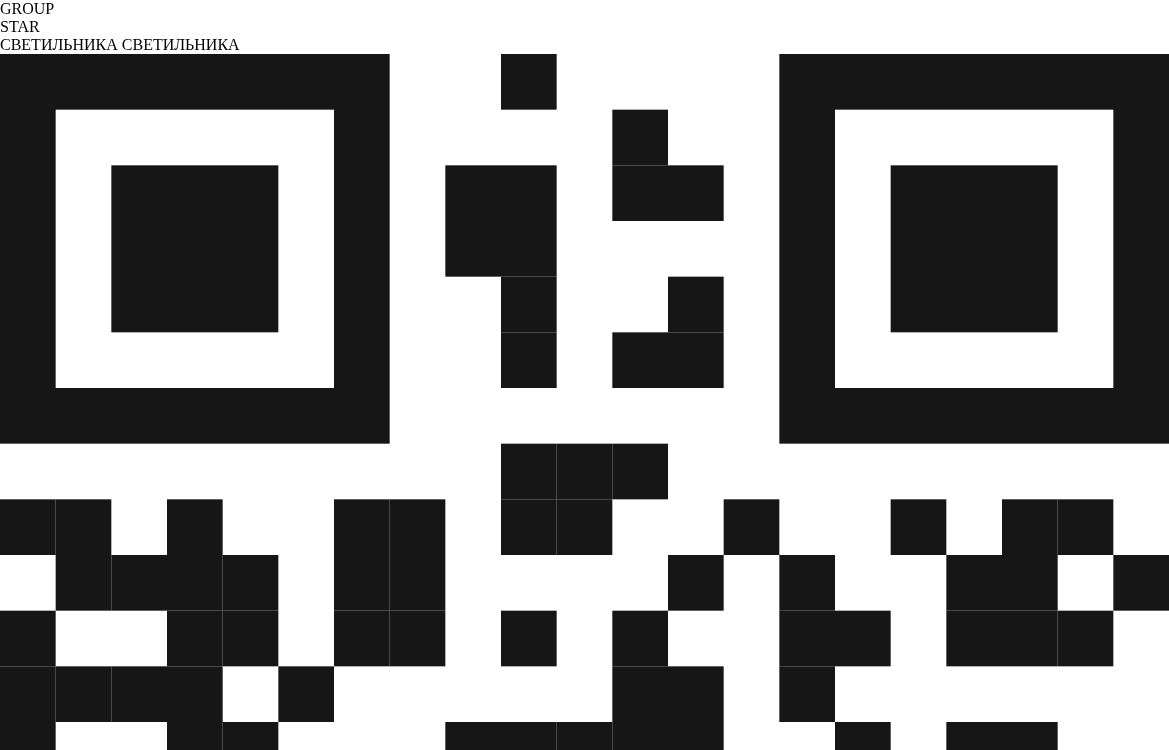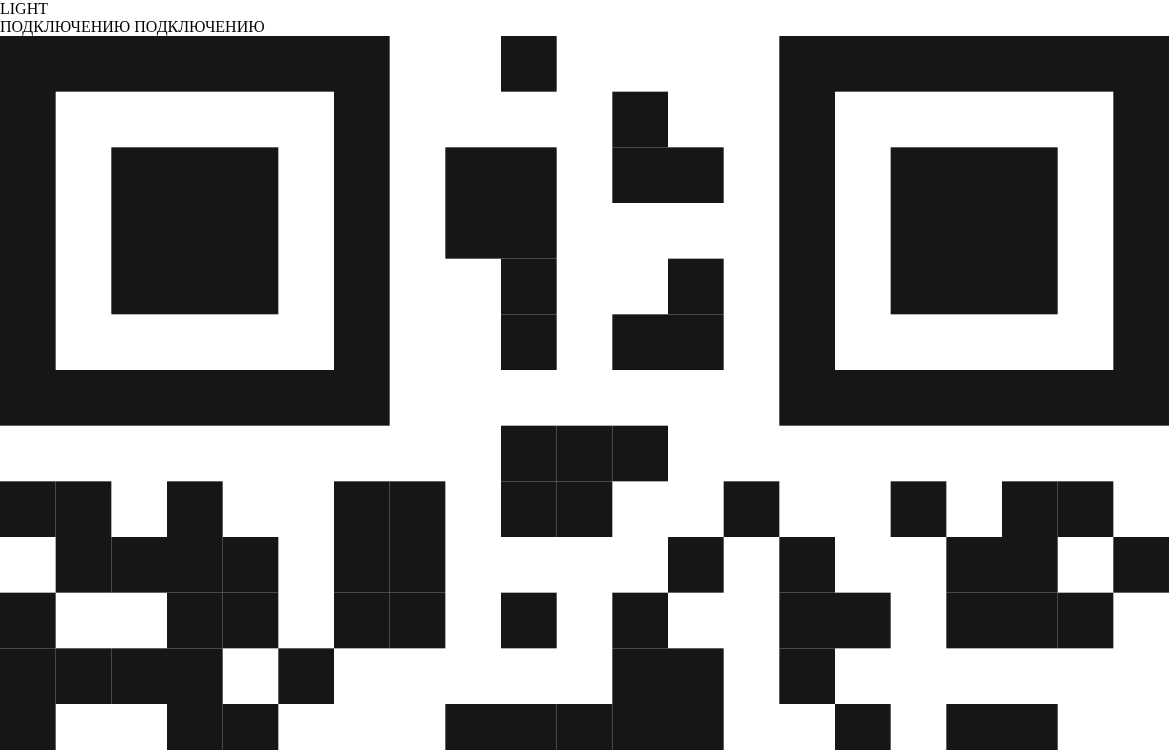--- a/index.html
+++ b/index.html
@@ -63,28 +63,29 @@
     <g id="ast6" stroke="#222" stroke-width="1.8" fill="none">
       <line x1="0" y1="-4.8" x2="0" y2="4.8"></line>
       <line x1="-4.2" y1="-2.4" x2="4.2" y2="2.4"></line>
       <line x1="-4.2" y1="2.4" x2="4.2" y2="-2.4"></line>
     </g>
   </defs>
 </svg>
 
 <header>
   <div class="logo-box">
-    <div class="logo-light">LIGHT</div>
+    <div class="logo-light">GROUP</div>
+    <div class="logo-star">STAR</div>
     <div class="logo-flag">
       <span style="background:#477a4d"></span><span style="background:#ffffff"></span><span style="background:#8c2733"></span>
     </div>
   </div>
 
   <div class="page-title">
-    <div>ПОДКЛЮЧЕНИЮ ПОДКЛЮЧЕНИЮ</div>
+    <div>СВЕТИЛЬНИКА СВЕТИЛЬНИКА</div>
   </div>
 
   <svg class="qr" viewBox="0 0 84 84" preserveAspectRatio="none">
       <g fill="#161616">
         <rect x="36" y="0" width="4" height="4"></rect>
         <rect x="44" y="4" width="4" height="4"></rect>
         <rect x="32" y="8" width="4" height="4"></rect>
         <rect x="36" y="8" width="4" height="4"></rect>
         <rect x="44" y="8" width="4" height="4"></rect>
         <rect x="48" y="8" width="4" height="4"></rect>

